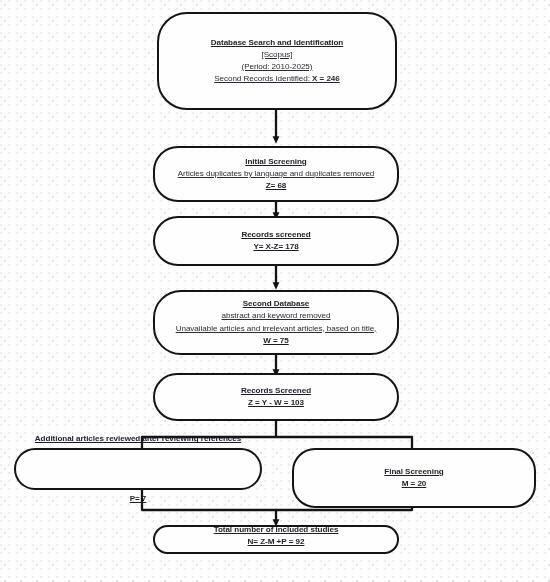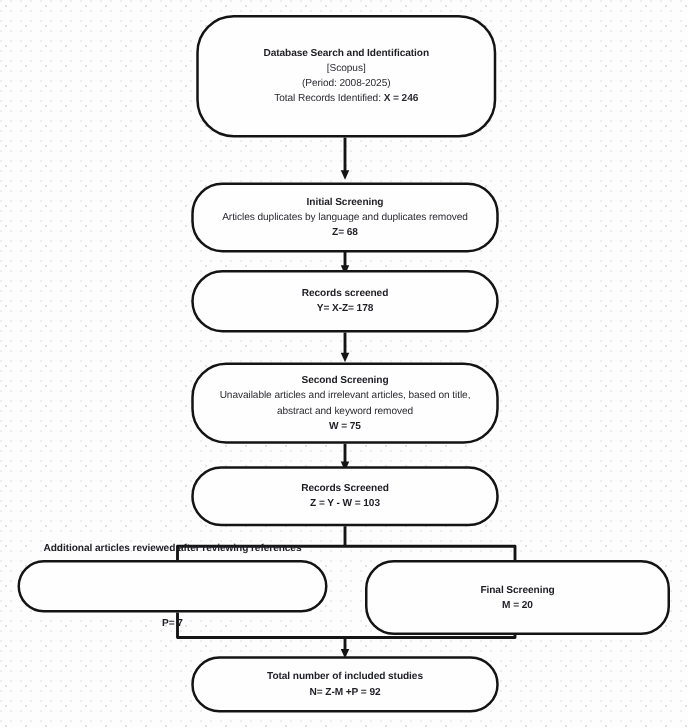--- a/index.html
+++ b/index.html
@@ -45,20 +45,21 @@
     justify-content: center;
     text-align: center;
     padding: 4px 10px;
     color: #2b2b33;
   }
   .line {
     font-size: 8.1px;
     line-height: 12.2px;
     letter-spacing: -0.06px;
     white-space: nowrap;
+    text-decoration: underline;
   }
   .line.bold {
     font-weight: bold;
     color: #1e1e26;
   }
   .line.mix b {
     font-weight: bold;
     margin-top: 12px;
   }
 </style>
@@ -85,55 +86,55 @@
       <path d="M276,437 L412,437 L412,452" marker-end="url(#arrow)"></path>
 
       <path d="M142,490 L142,510 L276,510 L276,523" marker-end="url(#arrow)"></path>
       <path d="M412,490 L412,510 L276,510"></path>
     </g>
   </svg>
 
   <div class="node" style="left:157px; top:12px; width:240px; height:98px; border-radius:30px;">
     <div class="line bold">Database Search and Identification</div>
     <div class="line">[Scopus]</div>
-    <div class="line">(Period: 2008-2025)</div>
-    <div class="line mix"><span>Total Records Identified: </span><b>X = 246</b></div>
+    <div class="line">(Period: 2010-2025)</div>
+    <div class="line mix"><span>Second Records Identified: </span><b>X = 246</b></div>
   </div>
 
   <div class="node" style="left:153px; top:146px; width:246px; height:56px; border-radius:25px;">
     <div class="line bold">Initial Screening</div>
     <div class="line">Articles duplicates by language and duplicates removed</div>
     <div class="line bold">Z= 68</div>
   </div>
 
   <div class="node" style="left:153px; top:216px; width:246px; height:50px; border-radius:25px;">
     <div class="line bold">Records screened</div>
     <div class="line bold">Y= X-Z= 178</div>
   </div>
 
   <div class="node" style="left:153px; top:290px; width:246px; height:65px; border-radius:28px;">
-    <div class="line bold">Second Screening</div>
+    <div class="line bold">Second Database</div>
+    <div class="line">abstract and keyword removed</div>
     <div class="line">Unavailable articles  and irrelevant articles, based on title,</div>
-    <div class="line">abstract and keyword removed</div>
     <div class="line bold">W = 75</div>
   </div>
 
   <div class="node" style="left:153px; top:373px; width:246px; height:48px; border-radius:24px;">
     <div class="line bold">Records Screened</div>
     <div class="line bold">Z = Y - W =  103</div>
   </div>
 
   <div class="node" style="left:14px; top:448px; width:248px; height:42px; border-radius:21px;gap:47px;">
     <div class="line bold">Additional articles reviewed after reviewing references</div>
     <div class="line bold">P= 7</div>
   </div>
 
   <div class="node" style="left:292px; top:448px; width:244px; height:60px; border-radius:23px;">
     <div class="line bold">Final Screening</div>
     <div class="line bold">M = 20</div>
   </div>
 
-  <div class="node" style="left:153px; top:525px; width:246px; height:45px; border-radius:23px;">
+  <div class="node" style="left:153px; top:525px; width:246px; height:29px; border-radius:23px;justify-content:flex-end;">
     <div class="line bold">Total number of included studies</div>
     <div class="line bold">N= Z-M +P = 92</div>
   </div>
 
 </div>
 
 </body></html>

